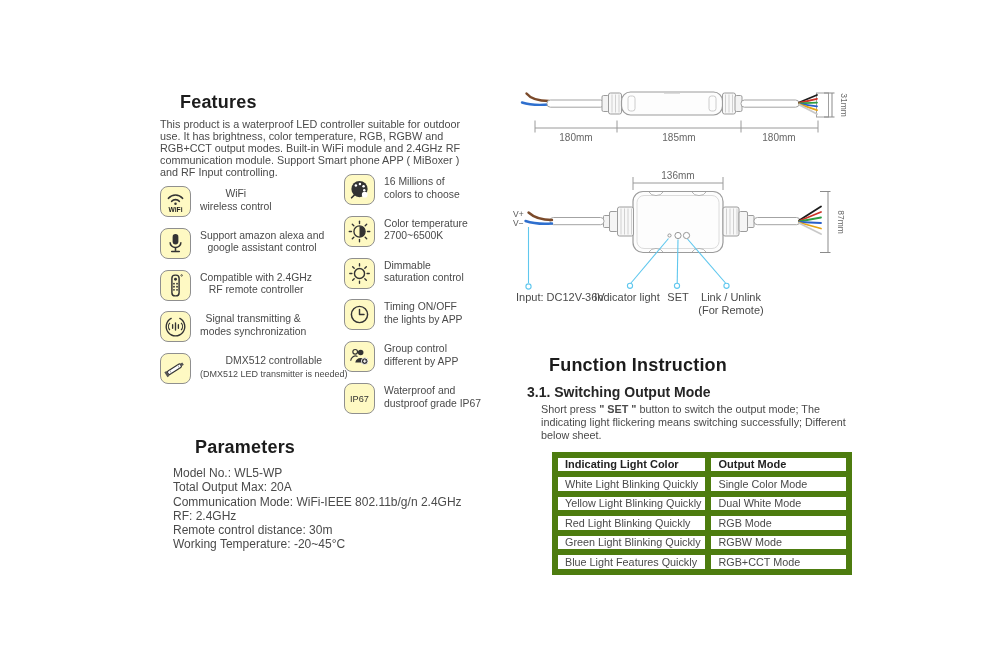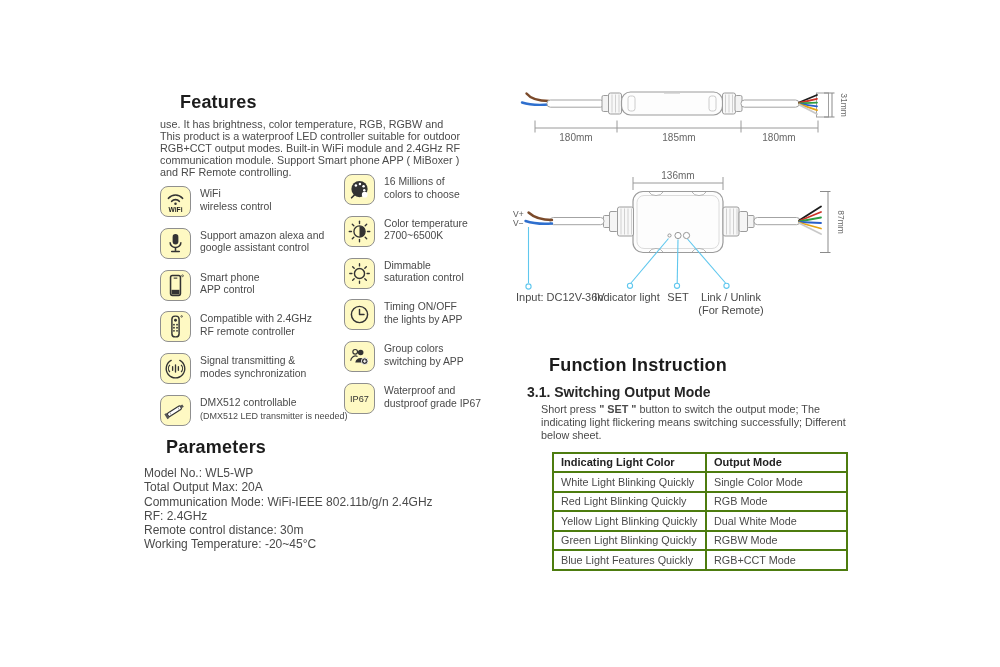--- a/index.html
+++ b/index.html
@@ -10,62 +10,62 @@
     font-family:"Liberation Sans","DejaVu Sans",sans-serif;
   }
   .abs { position:absolute; }
   h1.sec { margin:0; font-size:18px; font-weight:bold; color:#1c1c1c; letter-spacing:.2px; }
 
   #features { left:160px; top:92px; }
   #features h1 { margin-left:20px; }
   #features-intro { margin-top:6px; font-size:10.8px; line-height:11.9px; color:#4a4a4a; }
   .intro-line { white-space:nowrap; }
 
-  #features-left  { left:160px; top:186px; }
+  #features-left  { left:160px; top:186px;text-align:center; }
   #features-right { left:344px; top:174px; }
   .feature-item { display:flex; gap:9px; height:31px; margin-bottom:10.8px; align-items:flex-start; }
   .icon-box { width:31px; height:31px; border:1.6px solid #8f8f8f; border-radius:8px; flex:none;
               display:flex; align-items:center; justify-content:center; background:#fef9c3; }
   .icon-box svg { display:block; }
   .icon-box text { font-family:"Liberation Sans","DejaVu Sans",sans-serif; }
   .feature-label { font-size:10.4px; line-height:12.6px; padding-top:2px; color:#4a4a4a; white-space:nowrap; }
   .feature-label .small-line { font-size:9px; }
 
-  #parameters { left:144px; top:437px; }
+  #parameters { left:173px; top:437px; }
   #parameters h1 { margin-left:22px; margin-bottom:8px; }
   .param-line { font-size:12px; line-height:14.3px; white-space:nowrap; color:#4a4a4a; }
 
   #diagrams { position:absolute; left:495px; top:58px; }
   #diagrams text { font-family:"Liberation Sans","DejaVu Sans",sans-serif; }
 
   #function { left:527px; top:355px; width:340px; }
   #function h1 { margin-left:22px; }
   .fi-heading { font-size:14px; font-weight:bold; color:#262626; margin-top:8px; }
   .fi-body { margin-left:14px; margin-top:3px; font-size:10.8px; line-height:13.2px; color:#4a4a4a; }
   .fi-line { white-space:nowrap; }
   #mode-table { border-collapse:collapse; margin-left:25px; margin-top:9px; }
   #mode-table th, #mode-table td {
-    border:2px solid #4d7c0f; font-size:10.8px; padding:0 4px 0 7px; height:19.5px;
+    border:6px solid #4d7c0f; font-size:10.8px; padding:0 4px 0 7px; height:19.5px;
     color:#4a4a4a; text-align:left; white-space:nowrap;
   }
   #mode-table th { font-weight:bold; color:#222; font-size:11px; }
   #mode-table col.c1 { width:153px; }
   #mode-table col.c2 { width:141px; }
 </style>
 </head>
 <body>
 
 <section id="features" class="abs">
   <h1 class="sec">Features</h1>
   <div id="features-intro">
+      <div class="intro-line">This product is a waterproof LED controller suitable for outdoor</div>
       <div class="intro-line">use. It has brightness, color temperature, RGB, RGBW and</div>
-      <div class="intro-line">This product is a waterproof LED controller suitable for outdoor</div>
       <div class="intro-line">RGB+CCT output modes. Built-in WiFi module and 2.4GHz RF</div>
       <div class="intro-line">communication module. Support Smart phone APP ( MiBoxer )</div>
-      <div class="intro-line">and RF Remote controlling.</div>
+      <div class="intro-line">and RF Input controlling.</div>
     </div>
 </section>
 <div id="features-left" class="abs">
     <div class="feature-item">
       <span class="icon-box">
         <svg viewBox="0 0 30 30" width="27" height="27">
           <path d="M7.2 11.4 A10.2 10.2 0 0 1 22.8 11.4" fill="none" stroke="#333" stroke-width="1.9" stroke-linecap="round"></path>
           <path d="M10.8 14.8 A5.5 5.5 0 0 1 19.2 14.8" fill="none" stroke="#333" stroke-width="1.9" stroke-linecap="round"></path>
           <circle cx="15" cy="17.4" r="1.4" fill="#333"></circle>
           <text x="15" y="26.5" text-anchor="middle" font-size="7.4" font-weight="bold" fill="#222">WiFi</text>
@@ -81,34 +81,20 @@
         <svg viewBox="0 0 30 30" width="27" height="27">
           <rect x="11.8" y="4.5" width="6.4" height="11.5" rx="3.2" fill="#333"></rect>
           <path d="M9 13.5 a6 6 0 0 0 12 0" fill="none" stroke="#333" stroke-width="1.7"></path>
           <line x1="15" y1="19.5" x2="15" y2="23.2" stroke="#333" stroke-width="1.7"></line>
           <line x1="10.8" y1="23.8" x2="19.2" y2="23.8" stroke="#333" stroke-width="1.7" stroke-linecap="round"></line>
         </svg>
       </span>
       <div class="feature-label">
         <div>Support amazon alexa and</div>
         <div>google assistant control</div>
-      </div>
-    </div>
-    <div class="feature-item">
-      <span class="icon-box">
-        <svg viewBox="0 0 30 30" width="27" height="27">
-          <rect x="9.5" y="4" width="11" height="22" rx="2" fill="none" stroke="#333" stroke-width="1.7"></rect>
-          <rect x="10.6" y="19.8" width="8.8" height="5.2" fill="#333"></rect>
-          <line x1="13" y1="6.8" x2="17" y2="6.8" stroke="#333" stroke-width="1.2"></line>
-          <circle cx="22.8" cy="4.2" r="1" fill="none" stroke="#333" stroke-width="0.8"></circle>
-        </svg>
-      </span>
-      <div class="feature-label">
-        <div>Smart phone</div>
-        <div>APP control</div>
       </div>
     </div>
     <div class="feature-item">
       <span class="icon-box">
         <svg viewBox="0 0 30 30" width="27" height="27">
           <rect x="11" y="3.5" width="8" height="23" rx="3.5" fill="none" stroke="#333" stroke-width="1.6"></rect>
           <circle cx="15" cy="8" r="1.6" fill="#333"></circle>
           <circle cx="13.3" cy="13" r="1" fill="#333"></circle>
           <circle cx="16.7" cy="13" r="1" fill="#333"></circle>
           <circle cx="13.3" cy="16.4" r="1" fill="#333"></circle>
@@ -236,22 +222,22 @@
           <circle cx="10.2" cy="9.8" r="2.6" fill="none" stroke="#333" stroke-width="1.3"></circle>
           <path d="M5.2 19.8 a5.4 5.8 0 0 1 7.6 -4.9" fill="none" stroke="#333" stroke-width="1.3"></path>
           <circle cx="16.3" cy="10.6" r="3.1" fill="#333"></circle>
           <path d="M10.3 21.6 a6.1 6.1 0 0 1 12 0 z" fill="#333"></path>
           <circle cx="20.8" cy="20.2" r="3.7" fill="#333" stroke="#fff" stroke-width="1"></circle>
           <line x1="20.8" y1="18.4" x2="20.8" y2="22" stroke="#fff" stroke-width="1.2"></line>
           <line x1="19" y1="20.2" x2="22.6" y2="20.2" stroke="#fff" stroke-width="1.2"></line>
         </svg>
       </span>
       <div class="feature-label">
-        <div>Group colors</div>
-        <div>switching by APP</div>
+        <div>Group control</div>
+        <div>different by APP</div>
       </div>
     </div>
     <div class="feature-item">
       <span class="icon-box">
         <svg viewBox="0 0 30 30" width="27" height="27">
           <text x="15" y="18.8" text-anchor="middle" font-size="10.2" fill="#333">IP67</text>
         </svg>
       </span>
       <div class="feature-label">
         <div>Waterproof and</div>
@@ -437,26 +423,26 @@
           <th>Indicating Light Color</th>
           <th>Output Mode</th>
         </tr>
       </thead>
     <tbody>
         <tr>
           <td>White Light Blinking Quickly</td>
           <td>Single Color Mode</td>
         </tr>
         <tr>
+          <td>Yellow Light Blinking Quickly</td>
+          <td>Dual White Mode</td>
+        </tr>
+        <tr>
           <td>Red Light Blinking Quickly</td>
           <td>RGB Mode</td>
-        </tr>
-        <tr>
-          <td>Yellow Light Blinking Quickly</td>
-          <td>Dual White Mode</td>
         </tr>
         <tr>
           <td>Green Light Blinking Quickly</td>
           <td>RGBW Mode</td>
         </tr>
         <tr>
           <td>Blue Light Features Quickly</td>
           <td>RGB+CCT Mode</td>
         </tr>
       </tbody>

